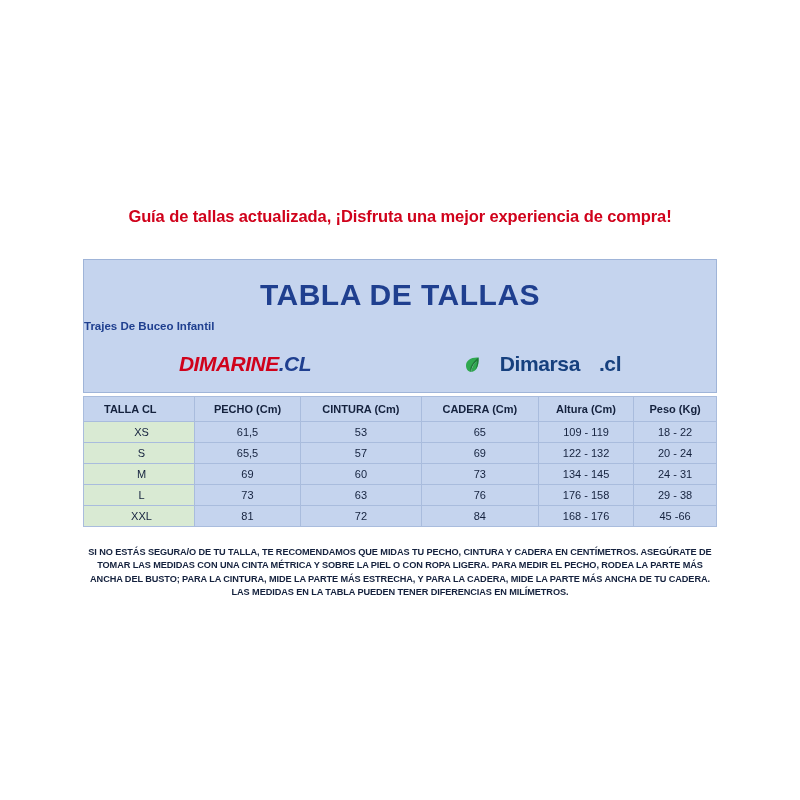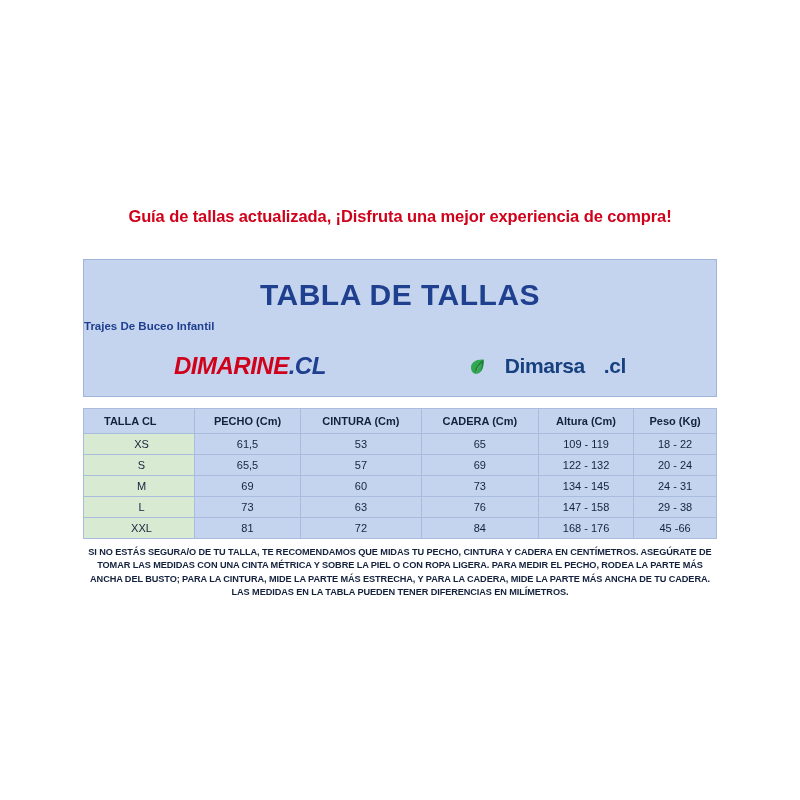--- a/index.html
+++ b/index.html
@@ -55,21 +55,21 @@
     padding-top: 8px;
     padding-bottom: 16px;
   }
   .brands {
     display: flex;
     align-items: center;
     justify-content: space-around;
     padding: 4px 18px 16px 18px;
   }
   .brand-dimarine {
-    font-size: 24px;
+    font-size: 21px;
     font-weight: bold;
     font-style: italic;
     letter-spacing: -0.5px;
   }
   .brand-dimarine .part-a { color: #d0021b; }
   .brand-dimarine .part-b { color: #1f3f8f; }
   .brand-dimarsa {
     display: flex;
     align-items: center;
     font-size: 21px;
@@ -83,21 +83,21 @@
     width: 15px;
     height: 17px;
     margin-right: 1px;
     position: relative;
   }
   .brand-dimarsa .leaf svg { display: block; }
   .brand-dimarsa .dotcl { color: #16407e; }
 
   table.sizes {
     position: absolute;
-    top: 408px;
+    top: 396px;
     left: 83px;
     width: 634px;
     border-collapse: collapse;
     font-size: 11px;
     color: #14213d;
   }
   table.sizes th {
     background: #c5d4ee;
     font-weight: bold;
     font-size: 11px;
@@ -198,21 +198,21 @@
         <td>60</td>
         <td>73</td>
         <td>134 - 145</td>
         <td>24 - 31</td>
       </tr>
       <tr>
         <td class="size-col">L</td>
         <td>73</td>
         <td>63</td>
         <td>76</td>
-        <td>147 - 158</td>
+        <td>176 - 158</td>
         <td>29 - 38</td>
       </tr>
       <tr>
         <td class="size-col">XXL</td>
         <td>81</td>
         <td>72</td>
         <td>84</td>
         <td>168 - 176</td>
         <td>45 -66</td>
       </tr>

